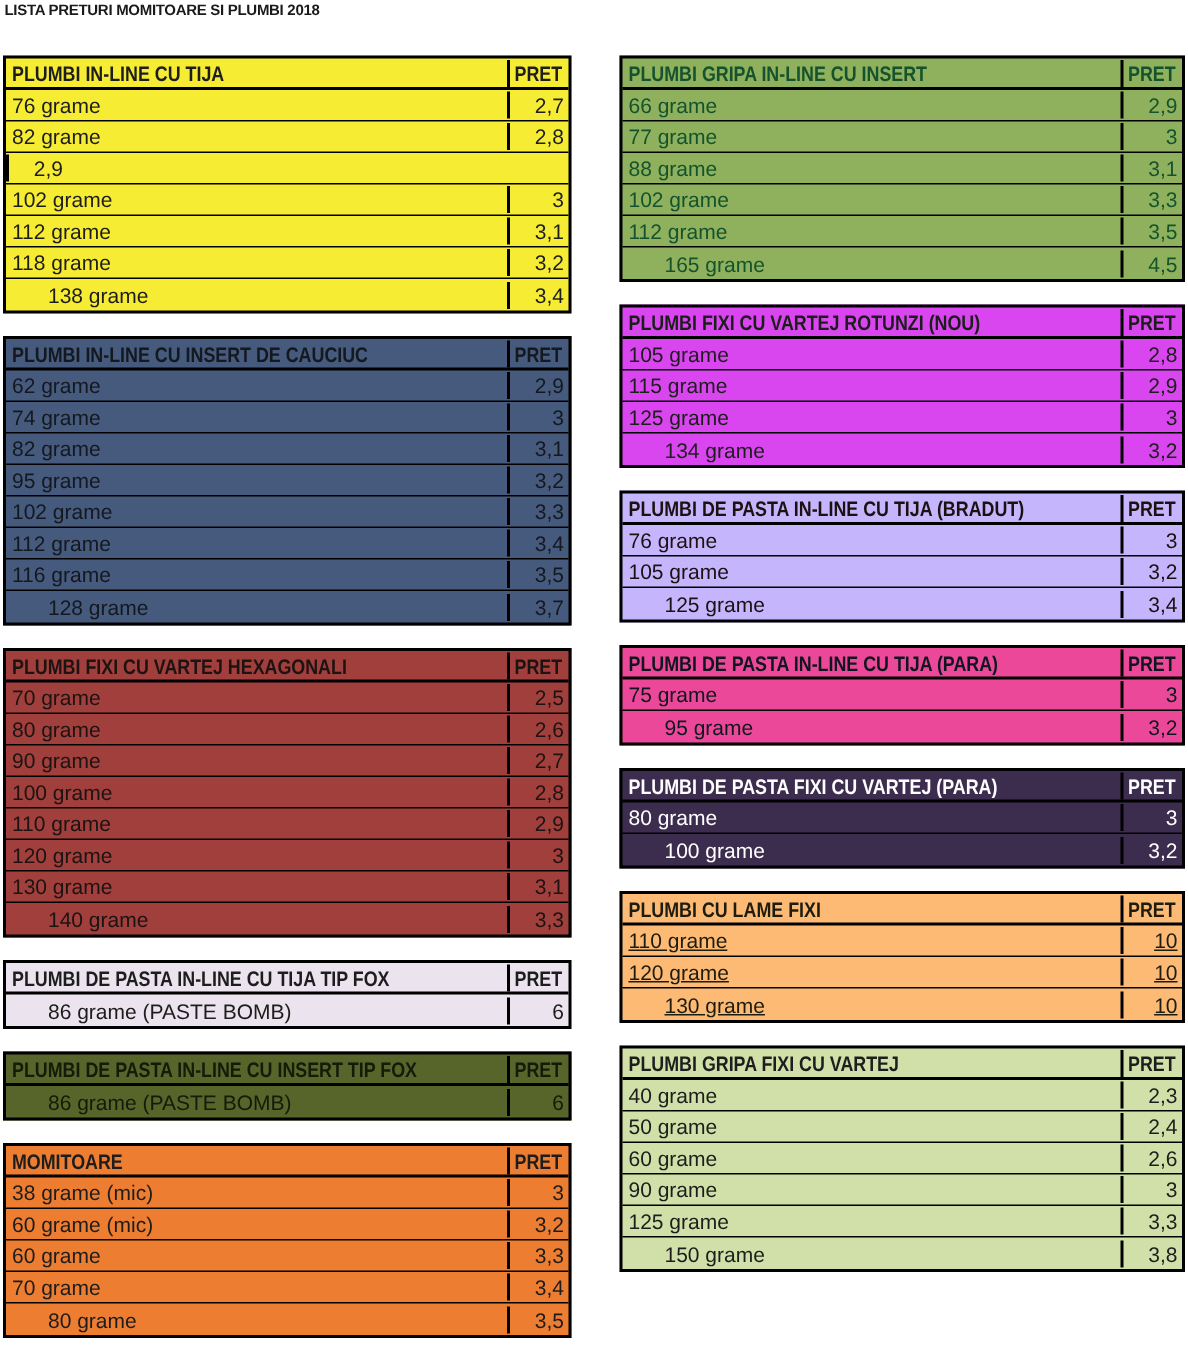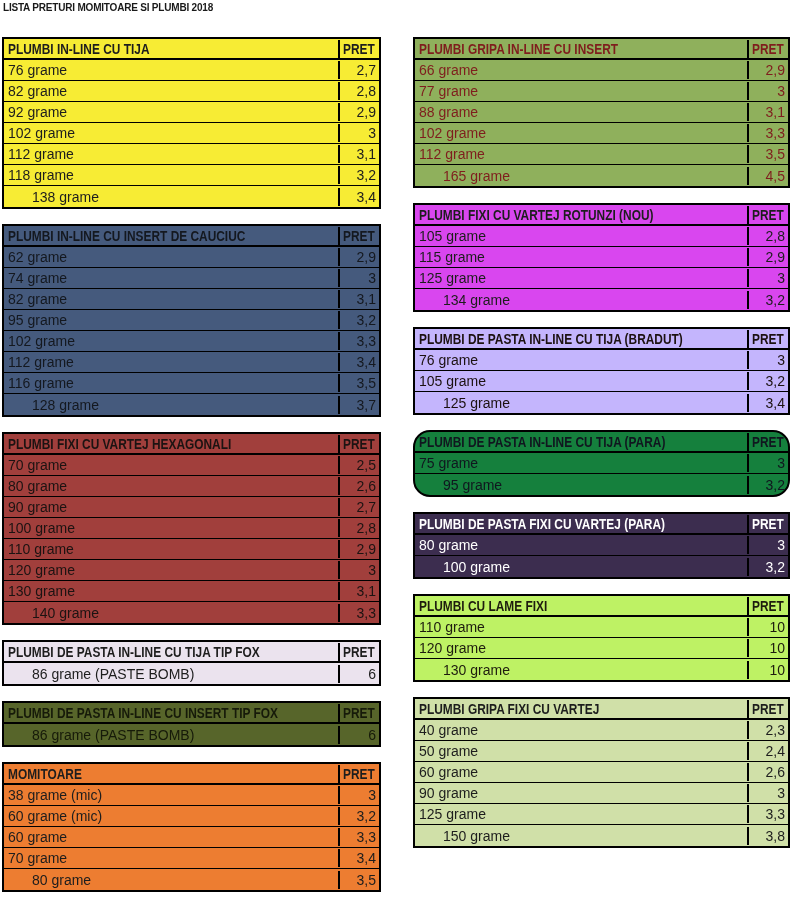--- a/index.html
+++ b/index.html
@@ -63,21 +63,20 @@
     </div>
   <div class="row">
           <div class="cell-label">76 grame</div>
           <div class="cell-price">2,7</div>
         </div>
         <div class="row">
           <div class="cell-label">82 grame</div>
           <div class="cell-price">2,8</div>
         </div>
         <div class="row">
-          <div class="cell-label">92 grame</div>
           <div class="cell-price">2,9</div>
         </div>
         <div class="row">
           <div class="cell-label">102 grame</div>
           <div class="cell-price">3</div>
         </div>
         <div class="row">
           <div class="cell-label">112 grame</div>
           <div class="cell-price">3,1</div>
         </div>
@@ -207,21 +206,21 @@
           <div class="cell-label">70 grame</div>
           <div class="cell-price">3,4</div>
         </div>
         <div class="row">
           <div class="cell-label">80 grame</div>
           <div class="cell-price">3,5</div>
         </div>
       </div>
     </div>
   <div class="col col-right">
-      <div class="ptable" style="background: rgb(143, 176, 92); color: #7f1d1d;">
+      <div class="ptable" style="background: rgb(143, 176, 92); color: #14532d;">
     <div class="row header">
       <div class="cell-label"><span>PLUMBI GRIPA IN-LINE CU INSERT</span></div>
       <div class="cell-price"><span>PRET</span></div>
     </div>
   <div class="row">
           <div class="cell-label">66 grame</div>
           <div class="cell-price">2,9</div>
         </div>
         <div class="row">
           <div class="cell-label">77 grame</div>
@@ -277,21 +276,21 @@
         </div>
         <div class="row">
           <div class="cell-label">105 grame</div>
           <div class="cell-price">3,2</div>
         </div>
         <div class="row">
           <div class="cell-label">125 grame</div>
           <div class="cell-price">3,4</div>
         </div>
       </div>
-      <div class="ptable" style="background: #15803d; color: rgb(16, 22, 31); border-radius: 17px;">
+      <div class="ptable" style="background: #ec4899; color: rgb(16, 22, 31);">
     <div class="row header">
       <div class="cell-label"><span>PLUMBI DE PASTA IN-LINE CU TIJA (PARA)</span></div>
       <div class="cell-price"><span>PRET</span></div>
     </div>
   <div class="row">
           <div class="cell-label">75 grame</div>
           <div class="cell-price">3</div>
         </div>
         <div class="row">
           <div class="cell-label">95 grame</div>
@@ -305,21 +304,21 @@
     </div>
   <div class="row">
           <div class="cell-label">80 grame</div>
           <div class="cell-price">3</div>
         </div>
         <div class="row">
           <div class="cell-label">100 grame</div>
           <div class="cell-price">3,2</div>
         </div>
       </div>
-      <div class="ptable" style="background: #bef264; color: rgb(30, 28, 14);">
+      <div class="ptable" style="background: #fdba74; color: rgb(30, 28, 14); text-decoration: underline;">
     <div class="row header">
       <div class="cell-label"><span>PLUMBI CU LAME FIXI</span></div>
       <div class="cell-price"><span>PRET</span></div>
     </div>
   <div class="row">
           <div class="cell-label">110 grame</div>
           <div class="cell-price">10</div>
         </div>
         <div class="row">
           <div class="cell-label">120 grame</div>

